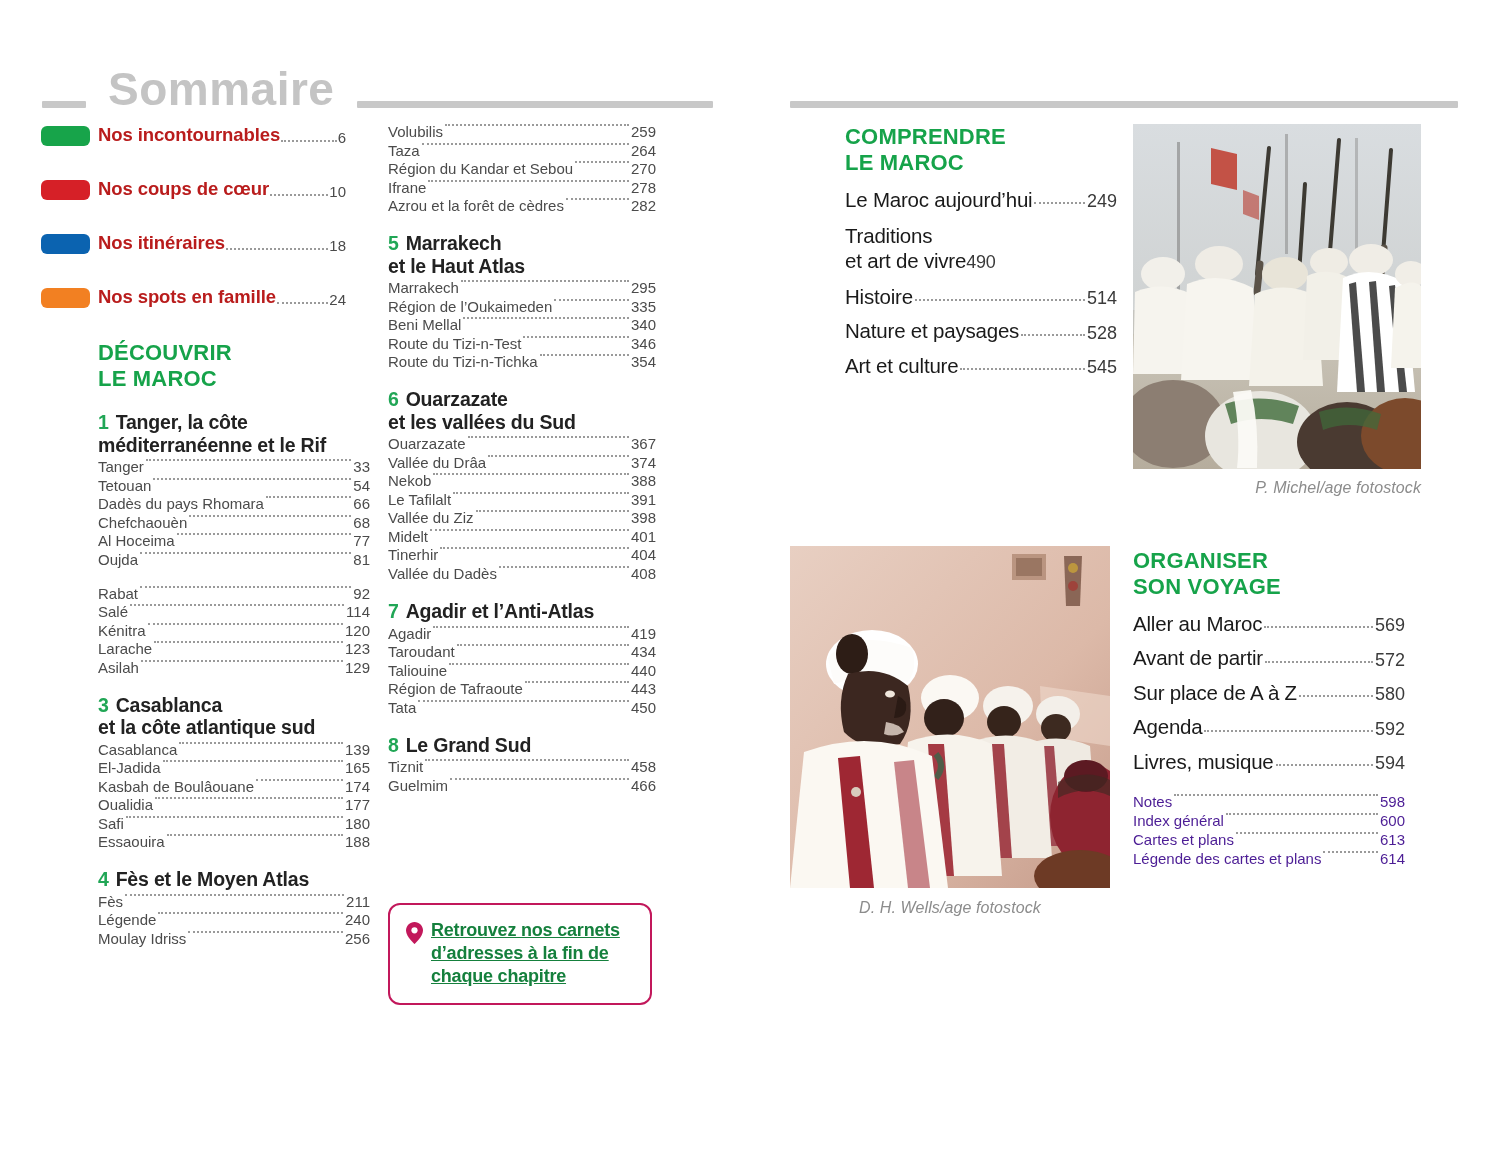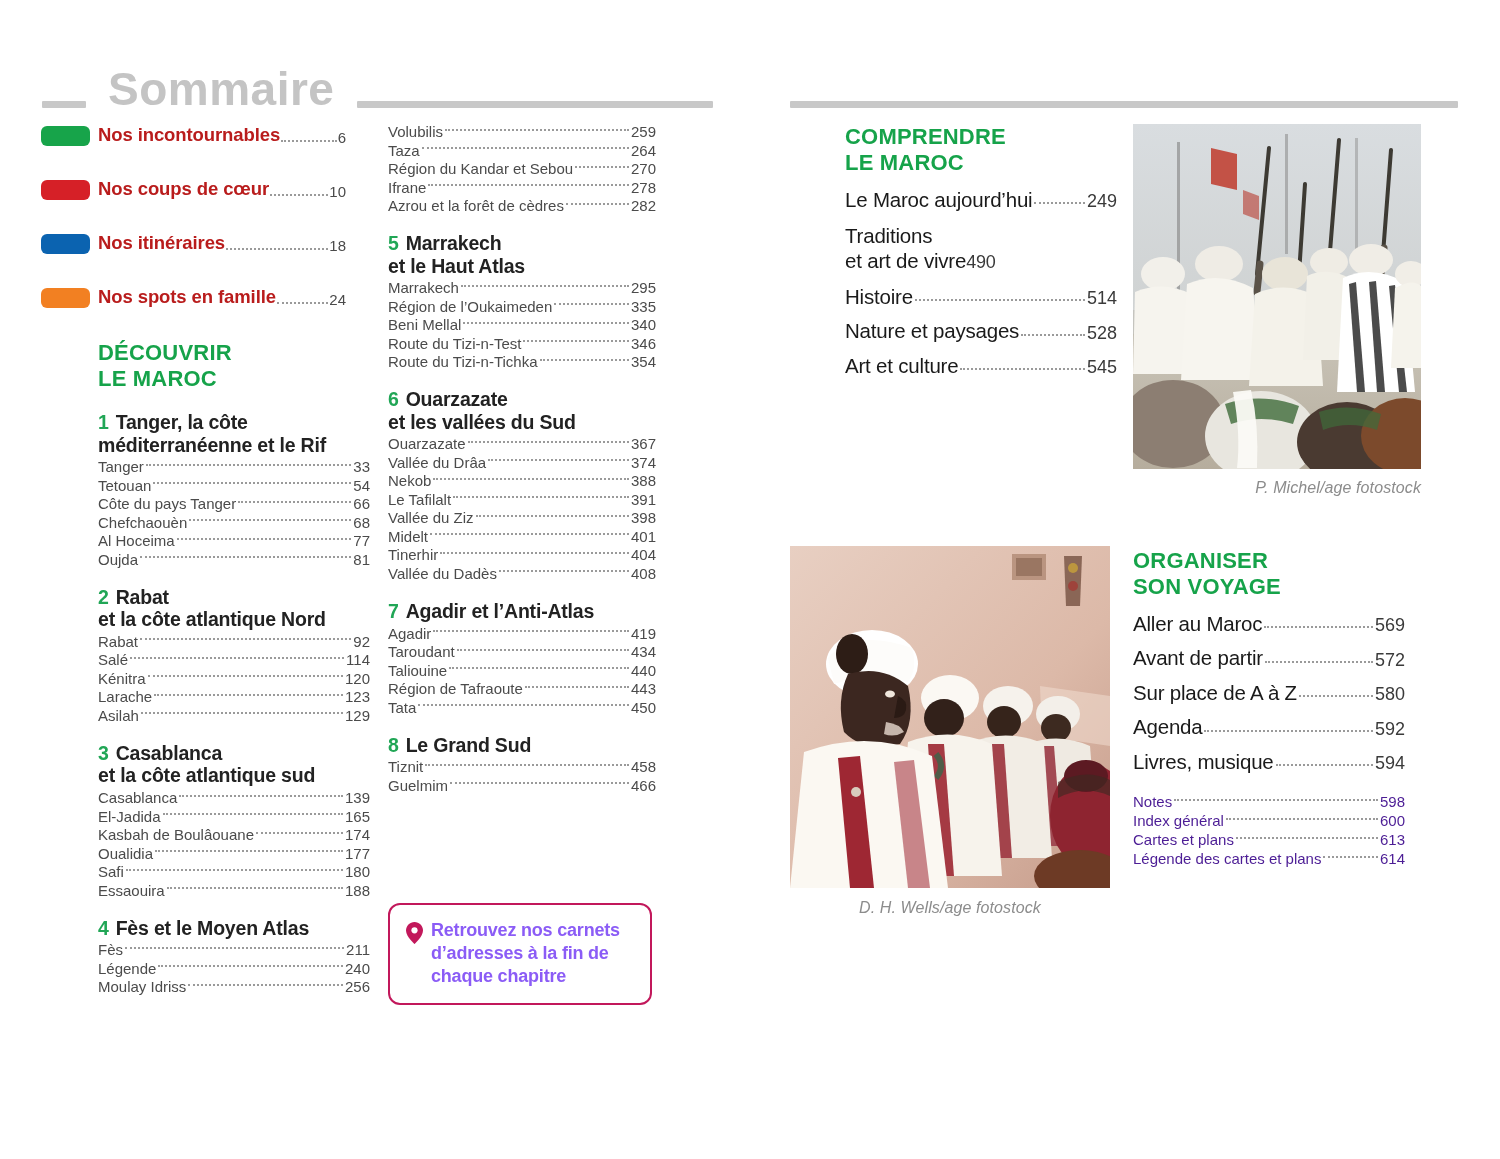--- a/index.html
+++ b/index.html
@@ -15,21 +15,21 @@
   .page{position:relative;width:1500px;height:1159px;}
 
   
   .header{position:absolute;left:0;top:36px;width:1500px;height:60px;}
   .head-dash{position:absolute;left:42px;top:65px;width:44px;height:7px;background:#c8c8c8;border-radius:1px;}
   .head-title{position:absolute;left:108px;top:30px;font-size:46px;font-weight:bold;color:#c4c4c4;letter-spacing:0.5px;line-height:1;}
   .head-rule-left{position:absolute;left:357px;top:65px;width:356px;height:7px;background:#c8c8c8;border-radius:1px;}
   .head-rule-right{position:absolute;left:790px;top:65px;width:668px;height:7px;background:#c8c8c8;border-radius:1px;}
 
   
-  .row{display:flex;align-items:center;width:100%;line-height:1.0;}
+  .row{display:flex;align-items:flex-start;width:100%;line-height:1.0;}
   .row .txt{white-space:nowrap;}
   .row .dots{
     flex:1 1 auto;
     border-bottom:2px dotted #9a9a9a;
     margin:0 2px 4px 2px;
     min-width:6px;
     height:0;
   }
   .row .pg{white-space:nowrap;}
 
@@ -67,21 +67,21 @@
 
   
   .callout{
     position:absolute;left:388px;top:903px;width:264px;
     border:2px solid #c2185b;border-radius:12px;
     padding:14px 16px 15px 16px;box-sizing:border-box;
   }
   .callout-inner{display:flex;align-items:flex-start;}
   .pin{flex:0 0 auto;margin:3px 8px 0 0;}
   .callout-txt{
-    color:#8b5cf6;font-weight:bold;font-size:18px;line-height:1.28;letter-spacing:-0.2px;
+    color:#15803d;font-weight:bold;font-size:18px;line-height:1.28;letter-spacing:-0.2px;text-decoration:underline;
   }
 
   
   .right-block{position:absolute;}
   .comprendre{left:845px;top:124px;width:272px;}
   .organiser{left:1133px;top:548px;width:272px;}
 
   .big-list{margin-top:14px;}
   .big-list .row{font-size:20.5px;color:#1a1a1a;margin-bottom:14px;align-items:flex-end;}
   .big-list .row .txt{font-weight:normal;letter-spacing:-0.2px;}
@@ -168,21 +168,21 @@
             <span class="txt">Tanger</span>
             <span class="dots"></span>
             <span class="pg">33</span>
           </div>
         <div class="row">
             <span class="txt">Tetouan</span>
             <span class="dots"></span>
             <span class="pg">54</span>
           </div>
         <div class="row">
-            <span class="txt">Côte du pays Tanger</span>
+            <span class="txt">Dadès du pays Rhomara</span>
             <span class="dots"></span>
             <span class="pg">66</span>
           </div>
         <div class="row">
             <span class="txt">Chefchaouèn</span>
             <span class="dots"></span>
             <span class="pg">68</span>
           </div>
         <div class="row">
             <span class="txt">Al Hoceima</span>
@@ -191,24 +191,20 @@
           </div>
         <div class="row">
             <span class="txt">Oujda</span>
             <span class="dots"></span>
             <span class="pg">81</span>
           </div>
       </div>
     </div>
 
     <div class="chap">
-      <div class="chap-title">
-        <span class="chap-num">2</span><span>Rabat</span><br>
-        <span>et la côte atlantique Nord</span>
-      </div>
       <div class="chap-list">
         <div class="row">
             <span class="txt">Rabat</span>
             <span class="dots"></span>
             <span class="pg">92</span>
           </div>
         <div class="row">
             <span class="txt">Salé</span>
             <span class="dots"></span>
             <span class="pg">114</span>

